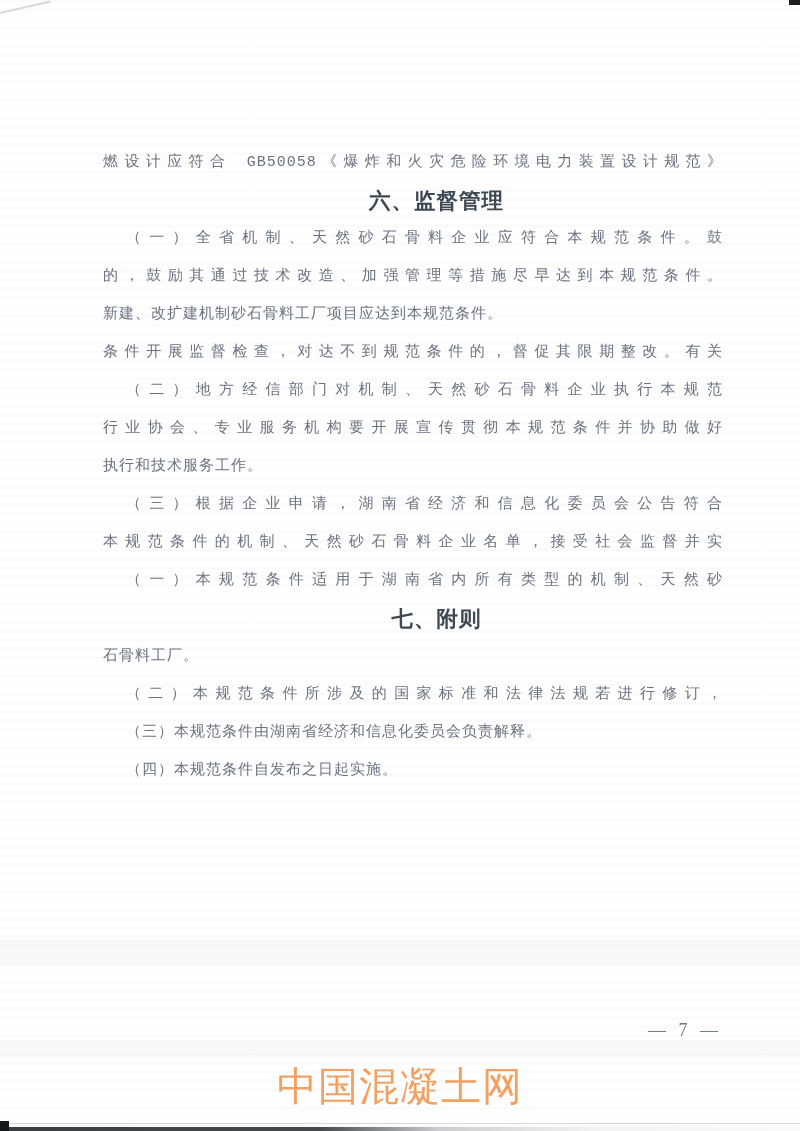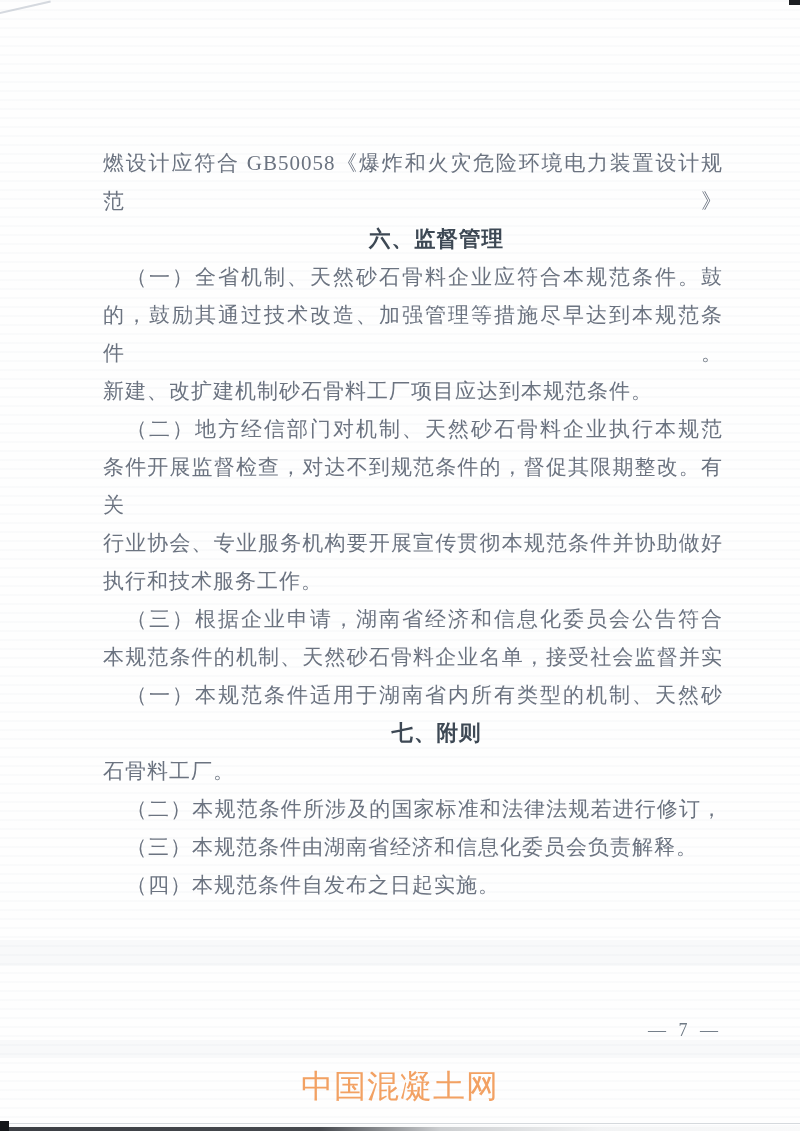--- a/index.html
+++ b/index.html
@@ -53,25 +53,26 @@
     background: #141619;
   }
 
   
   .doc-block {
     position: absolute; left: 103px; top: 144px; width: 620px;
   }
   .line {
     min-height: 38px;
     line-height: 38px;
-    font-size: 21px;
+    font-size: 15px;
     letter-spacing: 1px;
     color: var(--body-color, #6b7380);
     text-align: justify;
     white-space: normal;
+    font-family: Liberation Mono, monospace;
   }
   .line.full { text-align-last: justify; }
   .line.body-first { text-indent: 23px; }
   .line.heading {
     text-indent: 47px;
     font-family: "DejaVu Sans", "Liberation Sans", sans-serif;
     font-weight: bold;
     font-size: 21.5px;
     color: var(--heading-color, #3d4854);
     text-align: center;
@@ -82,21 +83,21 @@
     font-size: 18px;
     line-height: 24px;
     letter-spacing: 4px;
     text-align: center;
     color: var(--pagenum-color, #6f7a85);
     font-family: "Liberation Serif", "DejaVu Serif", serif;
   }
   .watermark {
     position: absolute; top: 1066px; left: 0; width: 100%;
     text-align: center;
-    font-size: 32px;
+    font-size: 40px;
     line-height: 40px;
     letter-spacing: 1px;
     color: var(--watermark-color, #f2a163);
     font-family: "DejaVu Sans", "Liberation Sans", sans-serif;
   }
 </style>
 </head>
 <body style="background: rgb(254, 254, 254);">
 
 <div class="scan-texture"></div>
@@ -104,22 +105,22 @@
 <div class="scan-band band-2"></div>
 <div class="corner-line"></div>
 <div class="top-right-mark"></div>
 
 <div class="doc-block">
     <div class="line body full">燃设计应符合 GB50058《爆炸和火灾危险环境电力装置设计规范》</div>
     <div class="line heading">六、监督管理</div>
     <div class="line body-first full">（一）全省机制、天然砂石骨料企业应符合本规范条件。鼓</div>
     <div class="line body full">的，鼓励其通过技术改造、加强管理等措施尽早达到本规范条件。</div>
     <div class="line body">新建、改扩建机制砂石骨料工厂项目应达到本规范条件。</div>
+    <div class="line body full">条件开展监督检查，对达不到规范条件的，督促其限期整改。有关</div>
     <div class="line body-first full">（二）地方经信部门对机制、天然砂石骨料企业执行本规范</div>
-    <div class="line body full">条件开展监督检查，对达不到规范条件的，督促其限期整改。有关</div>
     <div class="line body full">行业协会、专业服务机构要开展宣传贯彻本规范条件并协助做好</div>
     <div class="line body">执行和技术服务工作。</div>
     <div class="line body-first full">（三）根据企业申请，湖南省经济和信息化委员会公告符合</div>
     <div class="line body full">本规范条件的机制、天然砂石骨料企业名单，接受社会监督并实</div>
     <div class="line body-first full">（一）本规范条件适用于湖南省内所有类型的机制、天然砂</div>
     <div class="line heading">七、附则</div>
     <div class="line body">石骨料工厂。</div>
     <div class="line body-first full">（二）本规范条件所涉及的国家标准和法律法规若进行修订，</div>
     <div class="line body-first">（三）本规范条件由湖南省经济和信息化委员会负责解释。</div>
     <div class="line body-first">（四）本规范条件自发布之日起实施。</div>

